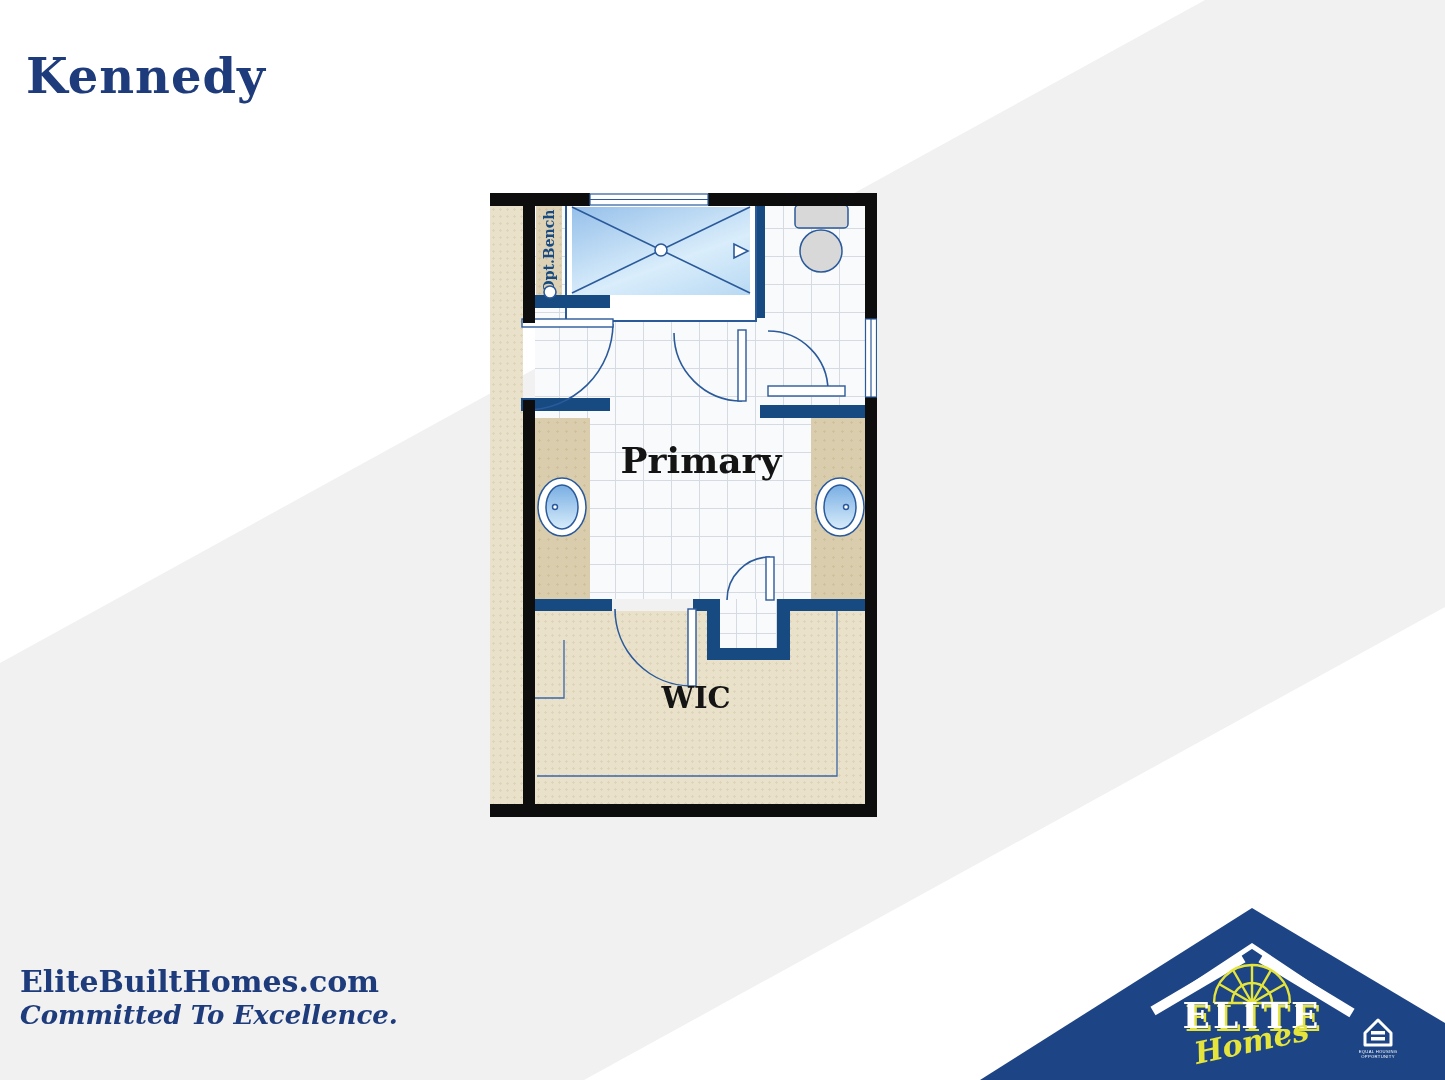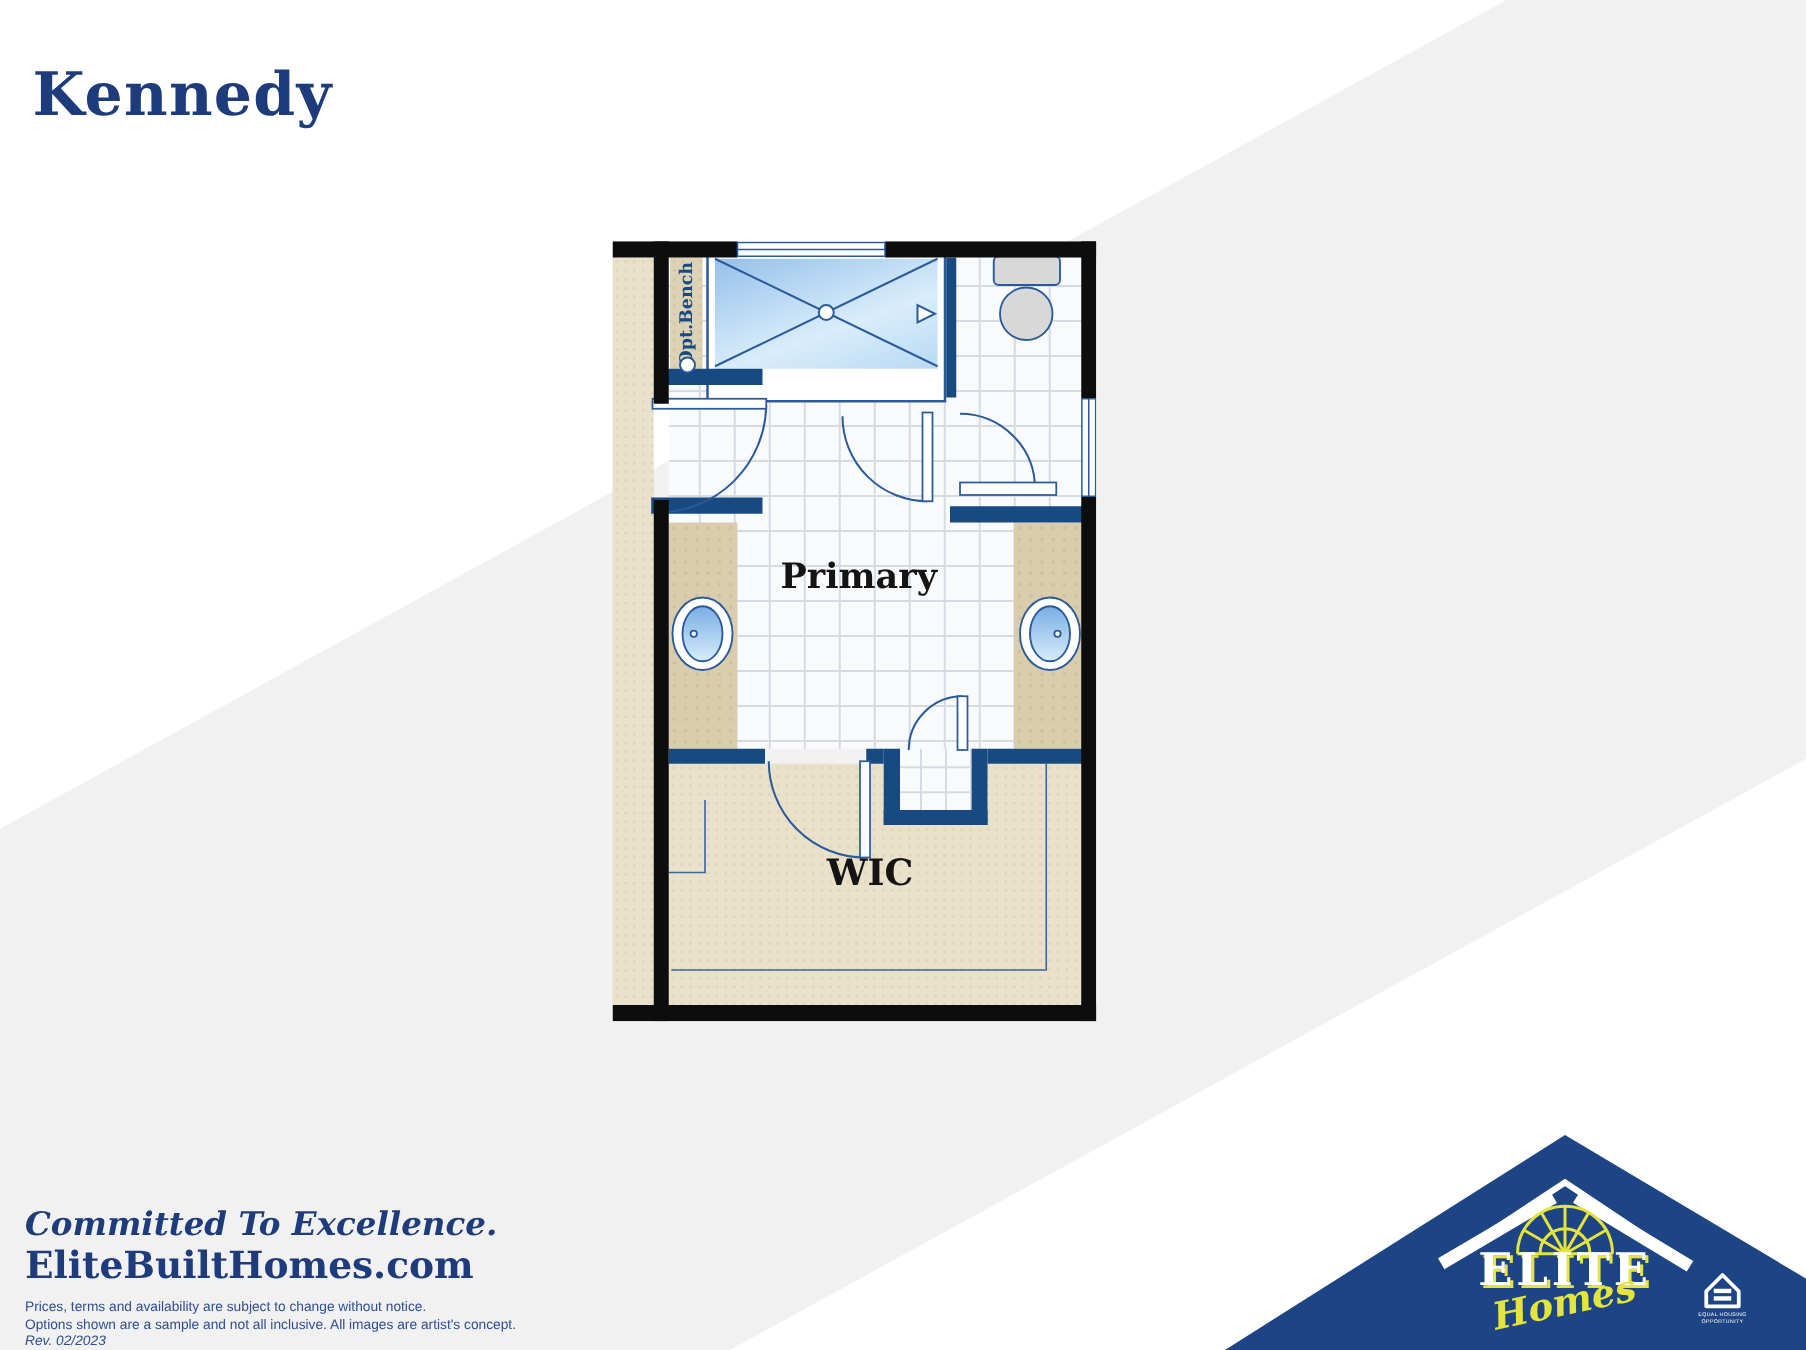--- a/index.html
+++ b/index.html
@@ -34,21 +34,21 @@
     background:linear-gradient(160deg,#96c0ea,#d9edfb 60%,#b8d9f3);}
   #bench-strip{left:46px;top:13px;width:26px;height:89px;display:flex;
     align-items:center;justify-content:center;background-color:#ddd2b6;
     background-image:radial-gradient(#d2c6a6 1px,transparent 1.2px);background-size:7px 7px;}
   #bench-label{transform:rotate(-90deg);white-space:nowrap;
     font-family:"DejaVu Serif","Liberation Serif",serif;font-weight:bold;
     font-size:14px;color:#164a81;}
   #closet-tile{left:230px;top:406px;width:57px;height:49px;background-size:20px 20px;}
   .plan-label{font-family:"DejaVu Serif","Liberation Serif",serif;font-weight:bold;
     color:#141414;text-align:center;}
-  #primary-bath-label{left:72px;top:245px;width:250px;font-size:28px;line-height:45px;}
+  #primary-bath-label{left:86px;top:245px;width:250px;font-size:36px;line-height:45px;}
   #wic-label{left:106px;top:488px;width:200px;font-size:29px;}
 
   
   #footer{left:20px;top:964px;color:#1e3c7c;}
   #site-name{font-family:"DejaVu Serif","Liberation Serif",serif;font-weight:bold;font-size:30px;}
   #tagline{font-family:"DejaVu Serif","Liberation Serif",serif;font-style:italic;
     font-weight:600;font-size:26px;margin-top:1px;}
   #disclaimer{margin-top:10px;font-size:11px;line-height:13.5px;color:#2e4e8e;}
   #revision{font-style:italic;}
 
@@ -166,27 +166,22 @@
     </g>
   </svg>
 
   <div class="abs plan-label" id="primary-bath-label">
     <div>Primary</div>
   </div>
   <div class="abs plan-label" id="wic-label">WIC</div>
 </div>
 
 <div class="abs" id="footer">
+  <div id="site-name">EliteBuiltHomes.com</div>
   <div id="tagline">Committed To Excellence.</div>
-  <div id="site-name">EliteBuiltHomes.com</div>
-  <div id="disclaimer">
-    <div>Prices, terms and availability are subject to change without notice.</div>
-    <div>Options shown are a sample and not all inclusive. All images are artist's concept.</div>
-    <div id="revision">Rev. 02/2023</div>
-  </div>
 </div>
 
 <svg class="abs" id="brand-logo" width="505" height="210" viewBox="0 0 505 210">
 
   <polygon points="312,38 505,153 505,210 40,210" fill="#1d4484"></polygon>
 
   <polyline points="233,128 312,76 393,130" fill="none" stroke="#ffffff" stroke-width="5"></polyline>
 
   <g stroke="#ffffff" stroke-width="10">
     <line x1="213" y1="141" x2="303" y2="88"></line>

